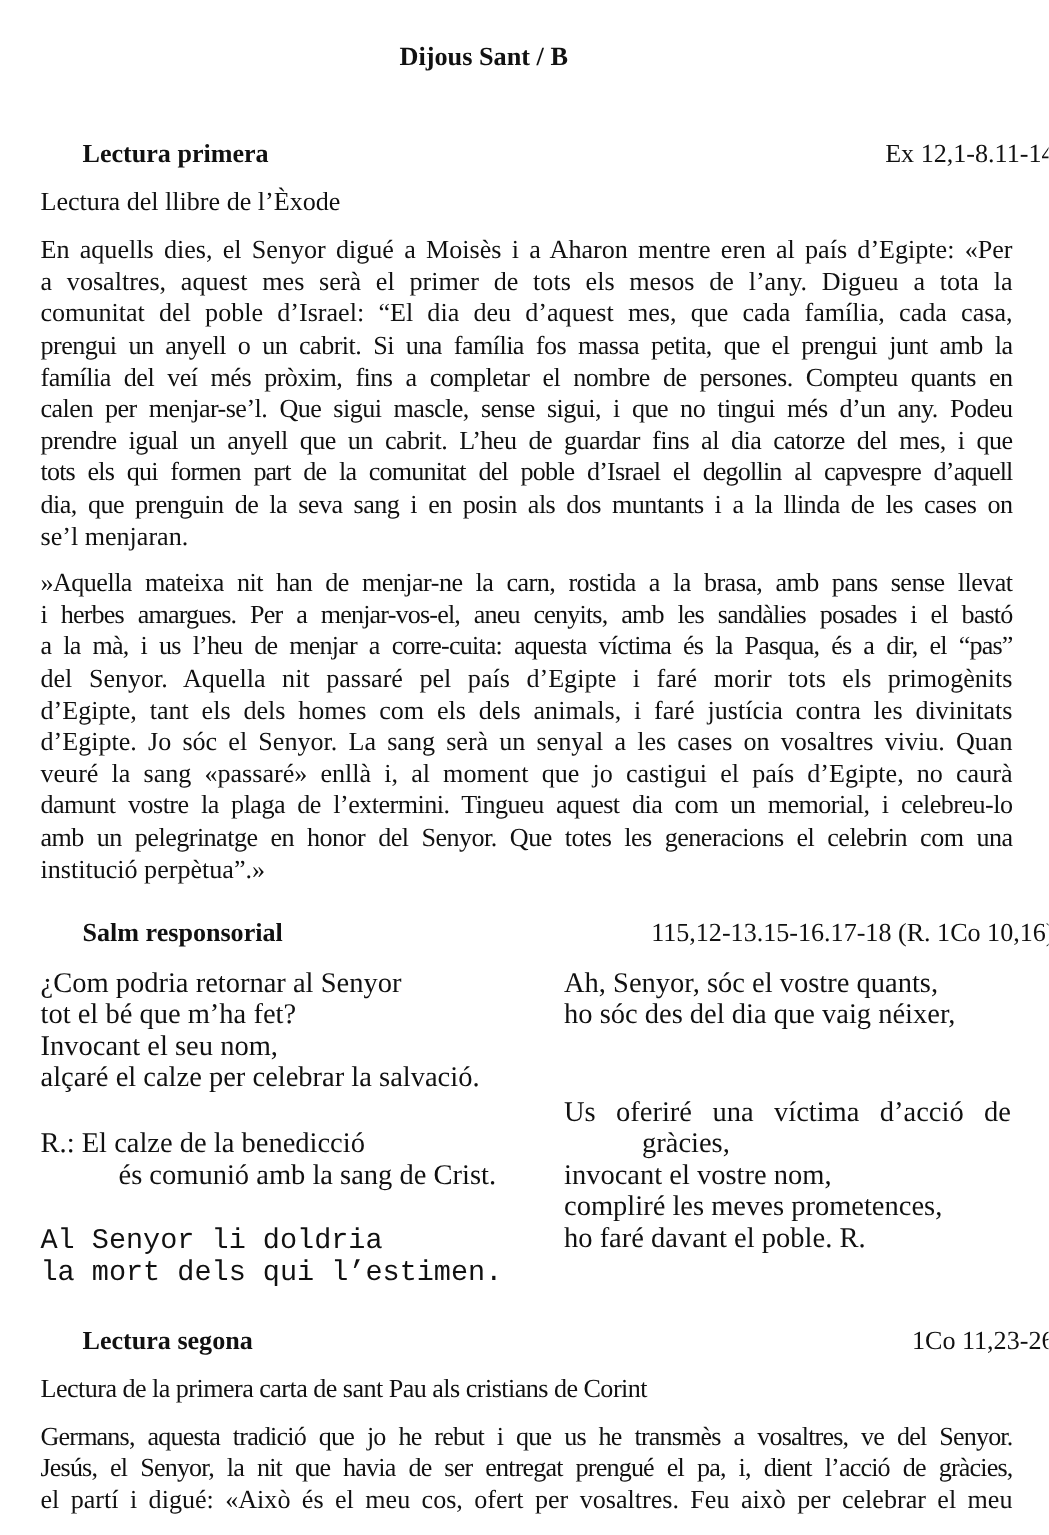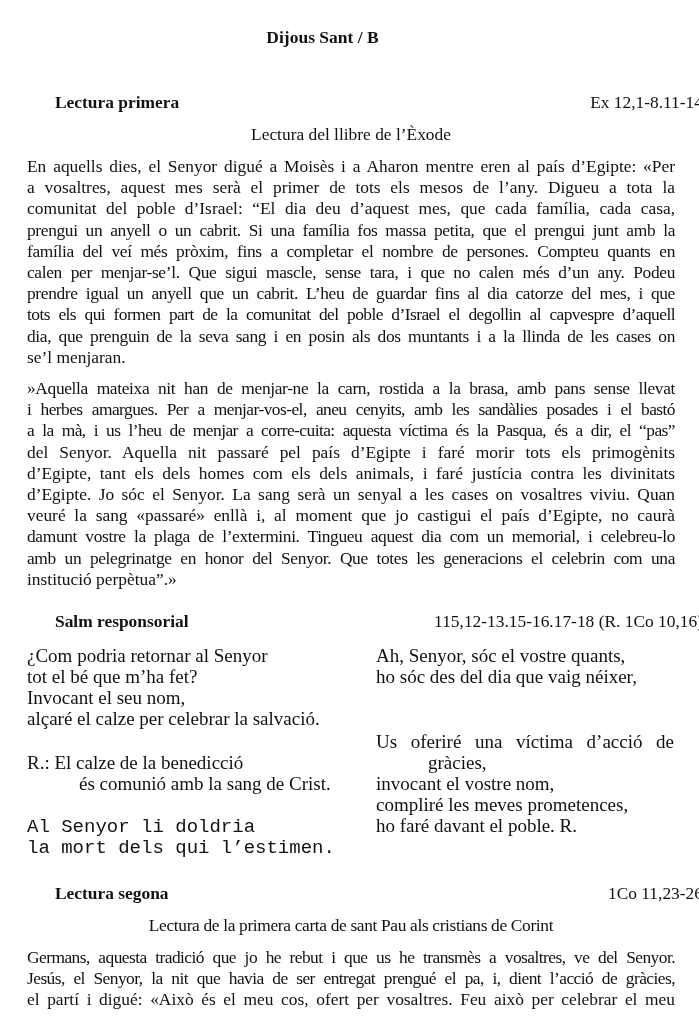--- a/index.html
+++ b/index.html
@@ -8,21 +8,21 @@
     font-family: "Liberation Serif", serif; color: #111111;
     font-size: 17.4px; line-height: 21.2px;
   }
   .page { position: absolute; left: 27px; top: 0; width: 648px; }
   .doc-title {
     position: absolute; left: 0; top: 27px; width: 699px; margin-left: -27px;
     text-align: center; font-weight: bold; font-size: 17.5px;
   }
   .sec-head { display: flex; justify-content: space-between; position: absolute; left: 0; width: 648px; margin-left: 28px; }
   .sec-head .h { font-weight: bold; }
-  .abs { position: absolute; left: 0; width: 648px; text-align: center; }
+  .abs { position: absolute; left: 0; width: 648px; }
   .para { text-align: justify; text-align-last: left; margin: 0; }
   .para .ln { display: block; text-align: justify; text-align-last: justify; }
   .para .ln.last { text-align-last: left; }
   .cond { letter-spacing: -0.35px; }
   .cond2 { letter-spacing: -0.55px; }
   .psalm { position: absolute; font-size: 19px; line-height: 21px; }
   .psalm .l { display: block; white-space: nowrap; }
   .psalm .ind { padding-left: 52px; }
   .psalm .just { display: block; text-align: justify; text-align-last: justify; width: 298px; }
 </style>
@@ -38,21 +38,21 @@
     <span>Ex 12,1-8.11-14</span>
   </div>
   <div class="abs" style="top:124px;">Lectura del llibre de l’Èxode</div>
 
   <div class="abs para" style="top:156px;">
     <span class="ln">En aquells dies, el Senyor digué a Moisès i a Aharon mentre eren al país d’Egipte: «Per</span>
     <span class="ln">a vosaltres, aquest mes serà el primer de tots els mesos de l’any. Digueu a tota la</span>
     <span class="ln">comunitat del poble d’Israel: “El dia deu d’aquest mes, que cada família, cada casa,</span>
     <span class="ln cond">prengui un anyell o un cabrit. Si una família fos massa petita, que el prengui junt amb la</span>
     <span class="ln cond">família del veí més pròxim, fins a completar el nombre de persones. Compteu quants en</span>
-    <span class="ln cond">calen per menjar-se’l. Que sigui mascle, sense tara, i que no calen més d’un any. Podeu</span>
+    <span class="ln cond">calen per menjar-se’l. Que sigui mascle, sense sigui, i que no tingui més d’un any. Podeu</span>
     <span class="ln cond">prendre igual un anyell que un cabrit. L’heu de guardar fins al dia catorze del mes, i que</span>
     <span class="ln cond2">tots els qui formen part de la comunitat del poble d’Israel el degollin al capvespre d’aquell</span>
     <span class="ln cond">dia, que prenguin de la seva sang i en posin als dos muntants i a la llinda de les cases on</span>
     <span class="ln last">se’l menjaran.</span>
   </div>
 
   <div class="abs para" style="top:378px;">
     <span class="ln cond">»Aquella mateixa nit han de menjar-ne la carn, rostida a la brasa, amb pans sense llevat</span>
     <span class="ln cond2">i herbes amargues. Per a menjar-vos-el, aneu cenyits, amb les sandàlies posades i el bastó</span>
     <span class="ln cond2">a la mà, i us l’heu de menjar a corre-cuita: aquesta víctima és la Pasqua, és a dir, el “pas”</span>

